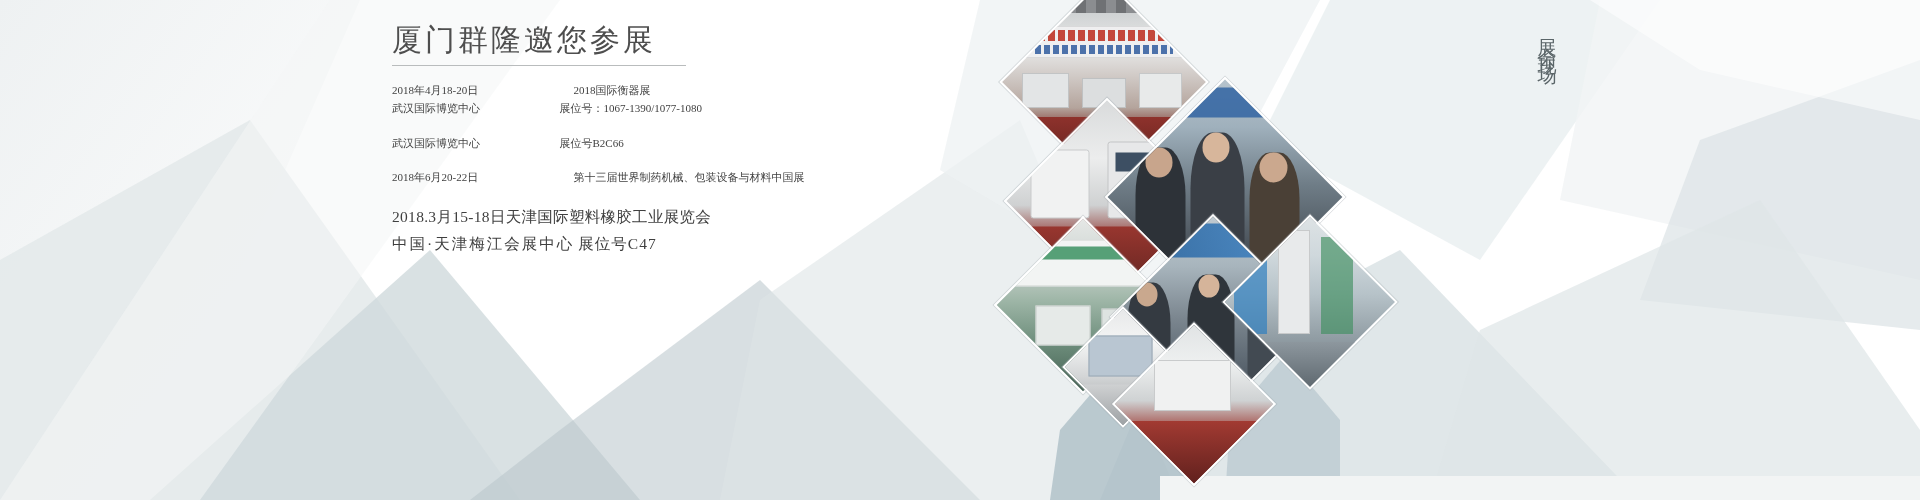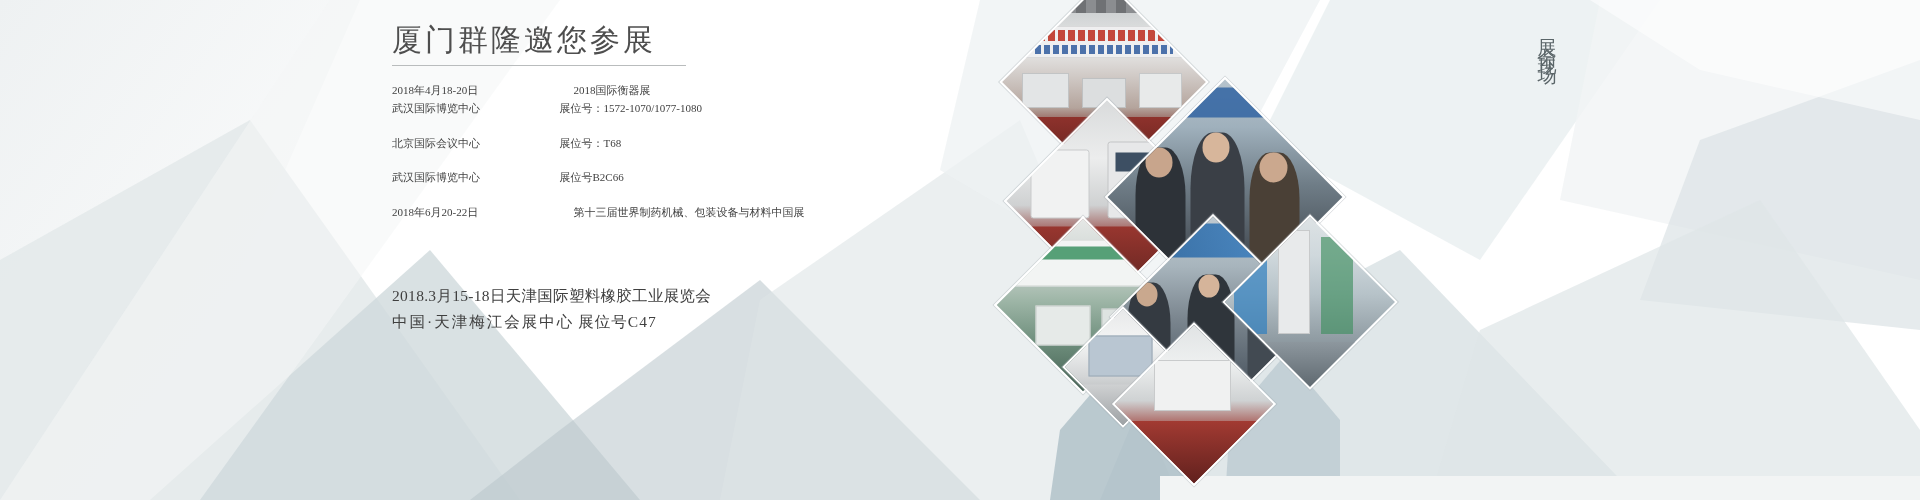--- a/index.html
+++ b/index.html
@@ -46,21 +46,21 @@
     line-height: 1.62;
     white-space: nowrap;
   }
   .event .row { display: block; }
   .event .c1 { display: inline-block; min-width: 150px; }
   .event .c1.wide { min-width: 186px; }
   .event .c2 { display: inline-block; }
   .event .gapA { display:inline-block; width: 26px; }
   .event .gapB { display:inline-block; width: 12px; }
   .event-6 { font-size: 15.5px; line-height: 1.7; letter-spacing: .3px; }
-  .event-6 .c1 { min-width: 0; margin-top: 44px; }
+  .event-6 .c1 { min-width: 0; }
   .venue6 { letter-spacing: 2px; }
   .booth6 { letter-spacing: 1px; }
 
   
   .vcap {
     position: absolute;
     left: 1538px; top: 24px;
     z-index: 7;
     writing-mode: vertical-rl;
     font-size: 19px;
@@ -218,30 +218,25 @@
 
     <div class="event">
       <span class="row">
         <span class="c1">2018年4月18-20日</span>
         <span class="gapA"></span>
         <span class="c2">2018国际衡器展</span>
       </span>
       <span class="row">
         <span class="c1">武汉国际博览中心</span>
         <span class="gapB"></span>
-        <span class="c2">展位号：1572-1070/1077-1080</span>
+        <span class="c2">展位号：1067-1390/1077-1080</span>
       </span>
     </div>
 
     <div class="event">
-      <span class="row">
-        <span class="c1">北京国际会议中心</span>
-        <span class="gapB"></span>
-        <span class="c2">展位号：T68</span>
-      </span>
     </div>
 
     <div class="event">
       <span class="row">
         <span class="c1">武汉国际博览中心</span>
         <span class="gapB"></span>
         <span class="c2">展位号B2C66</span>
       </span>
     </div>
 

